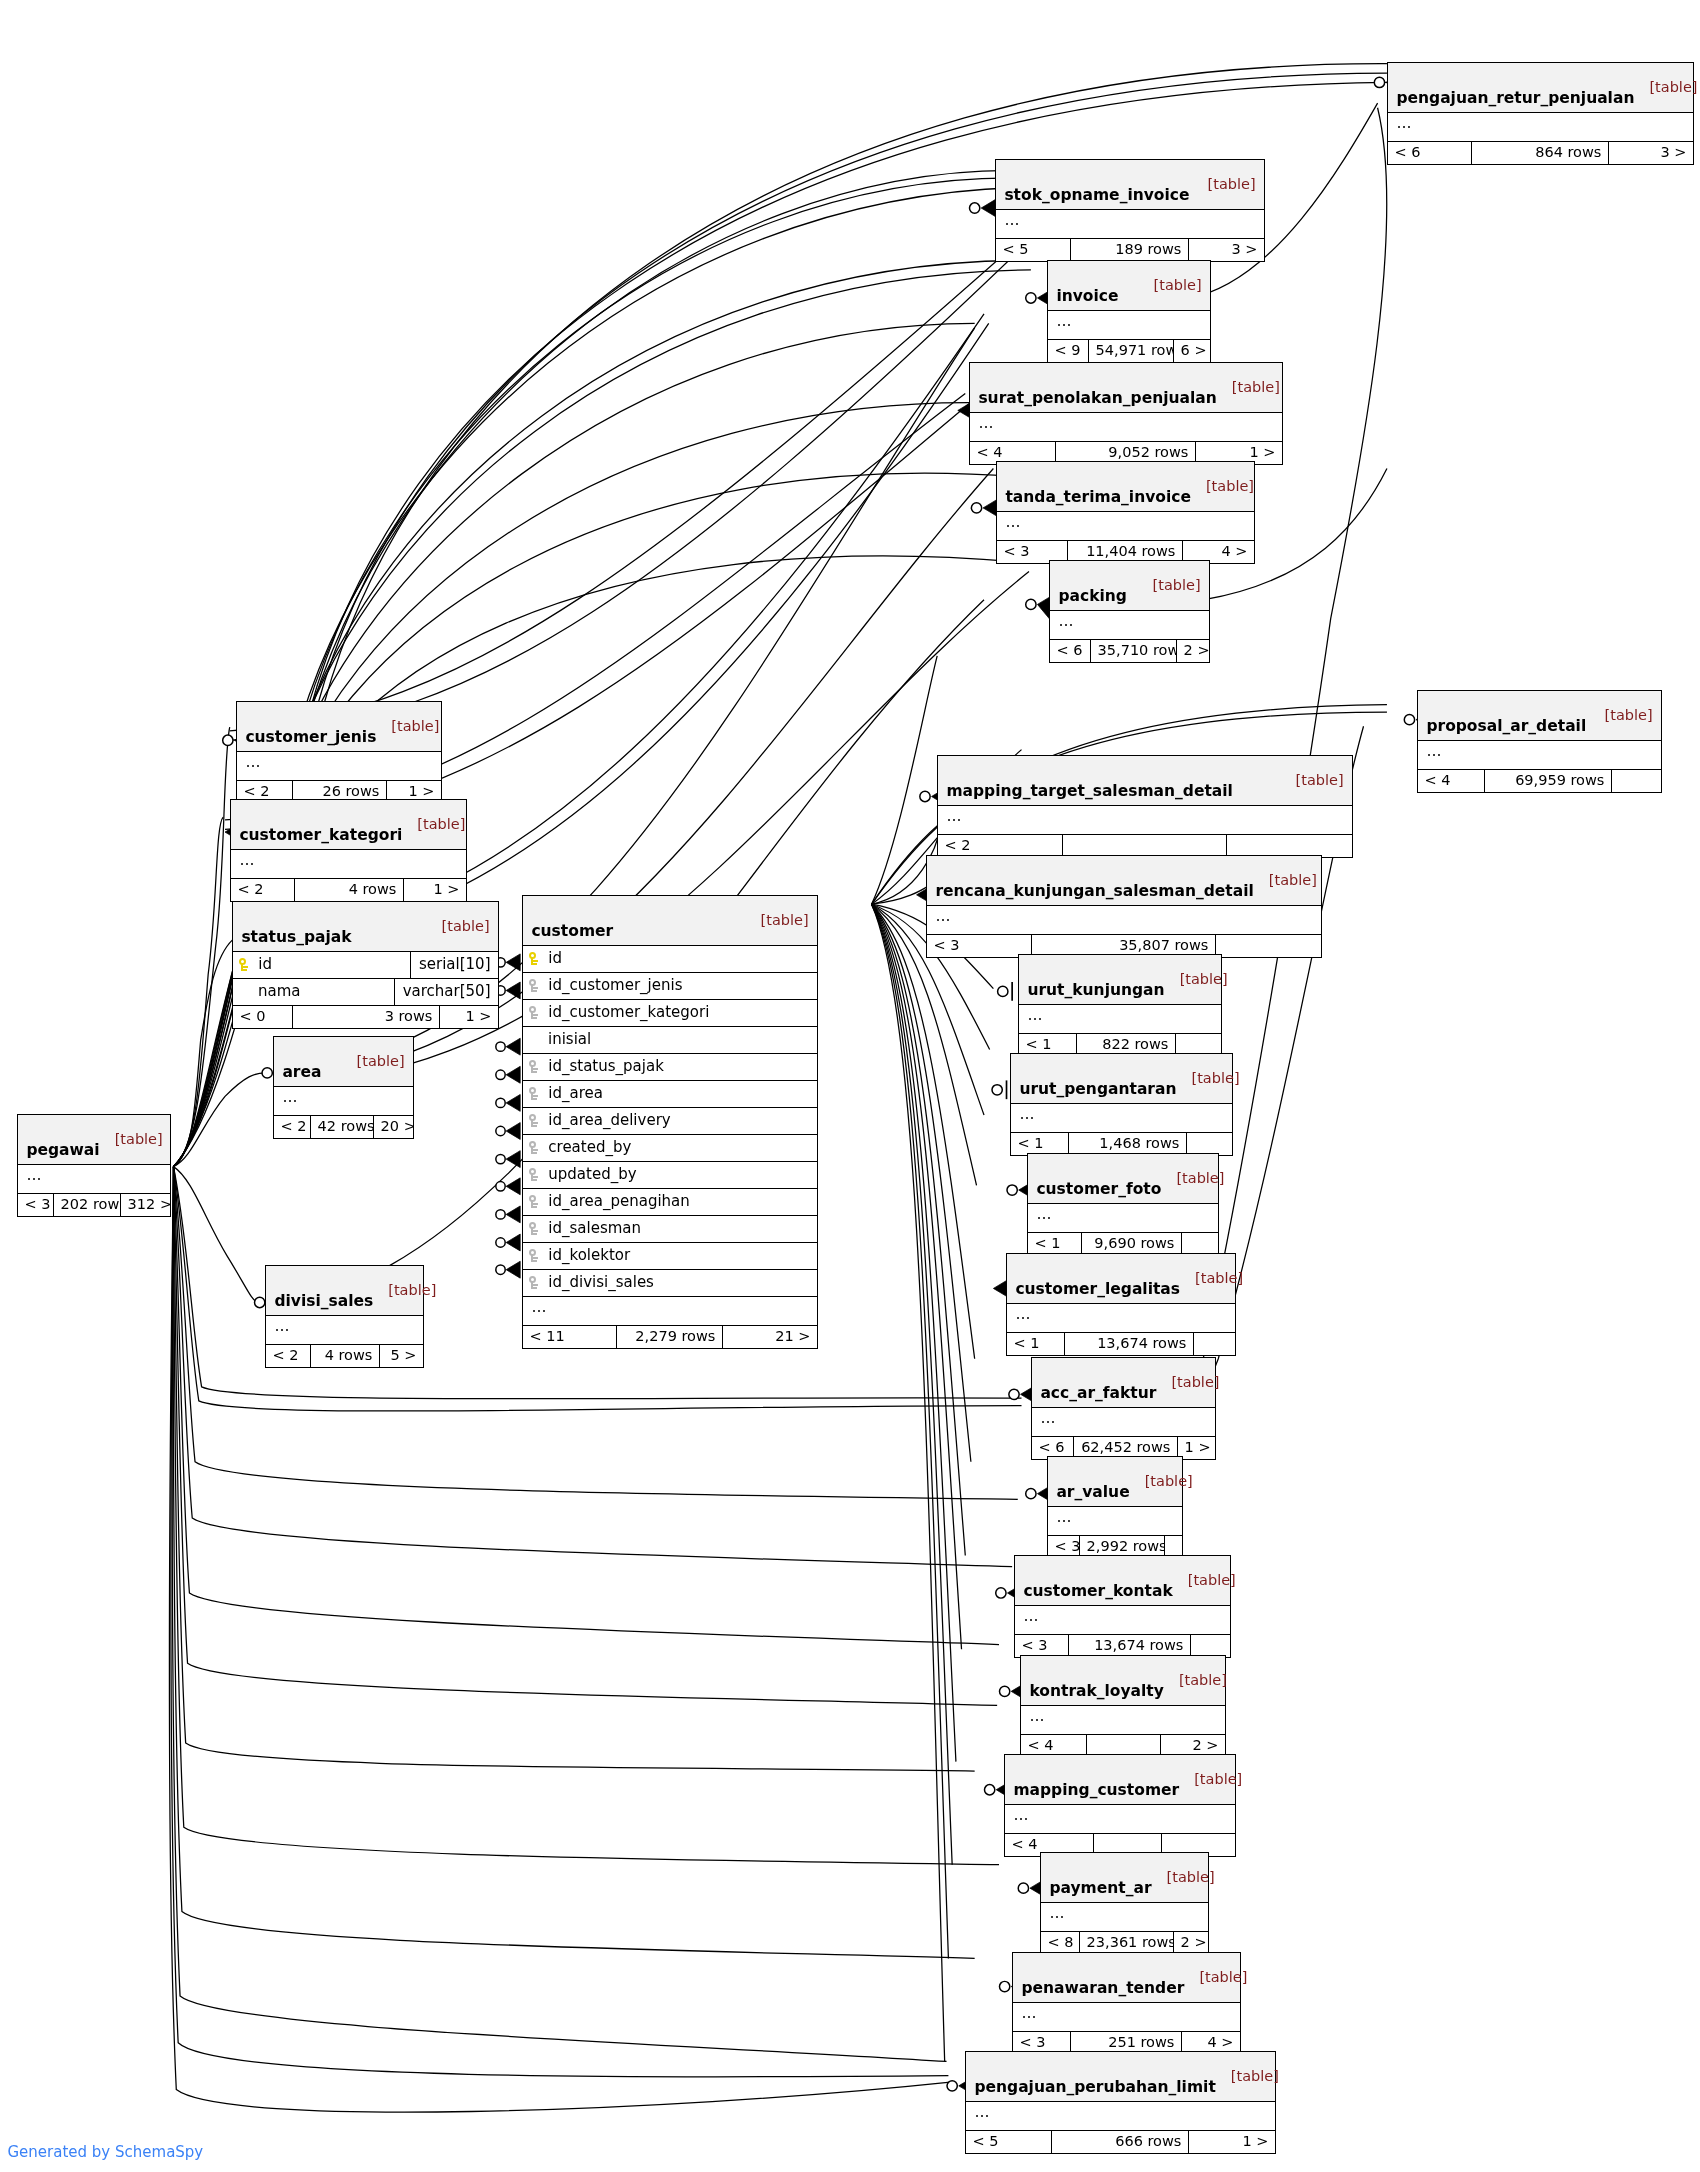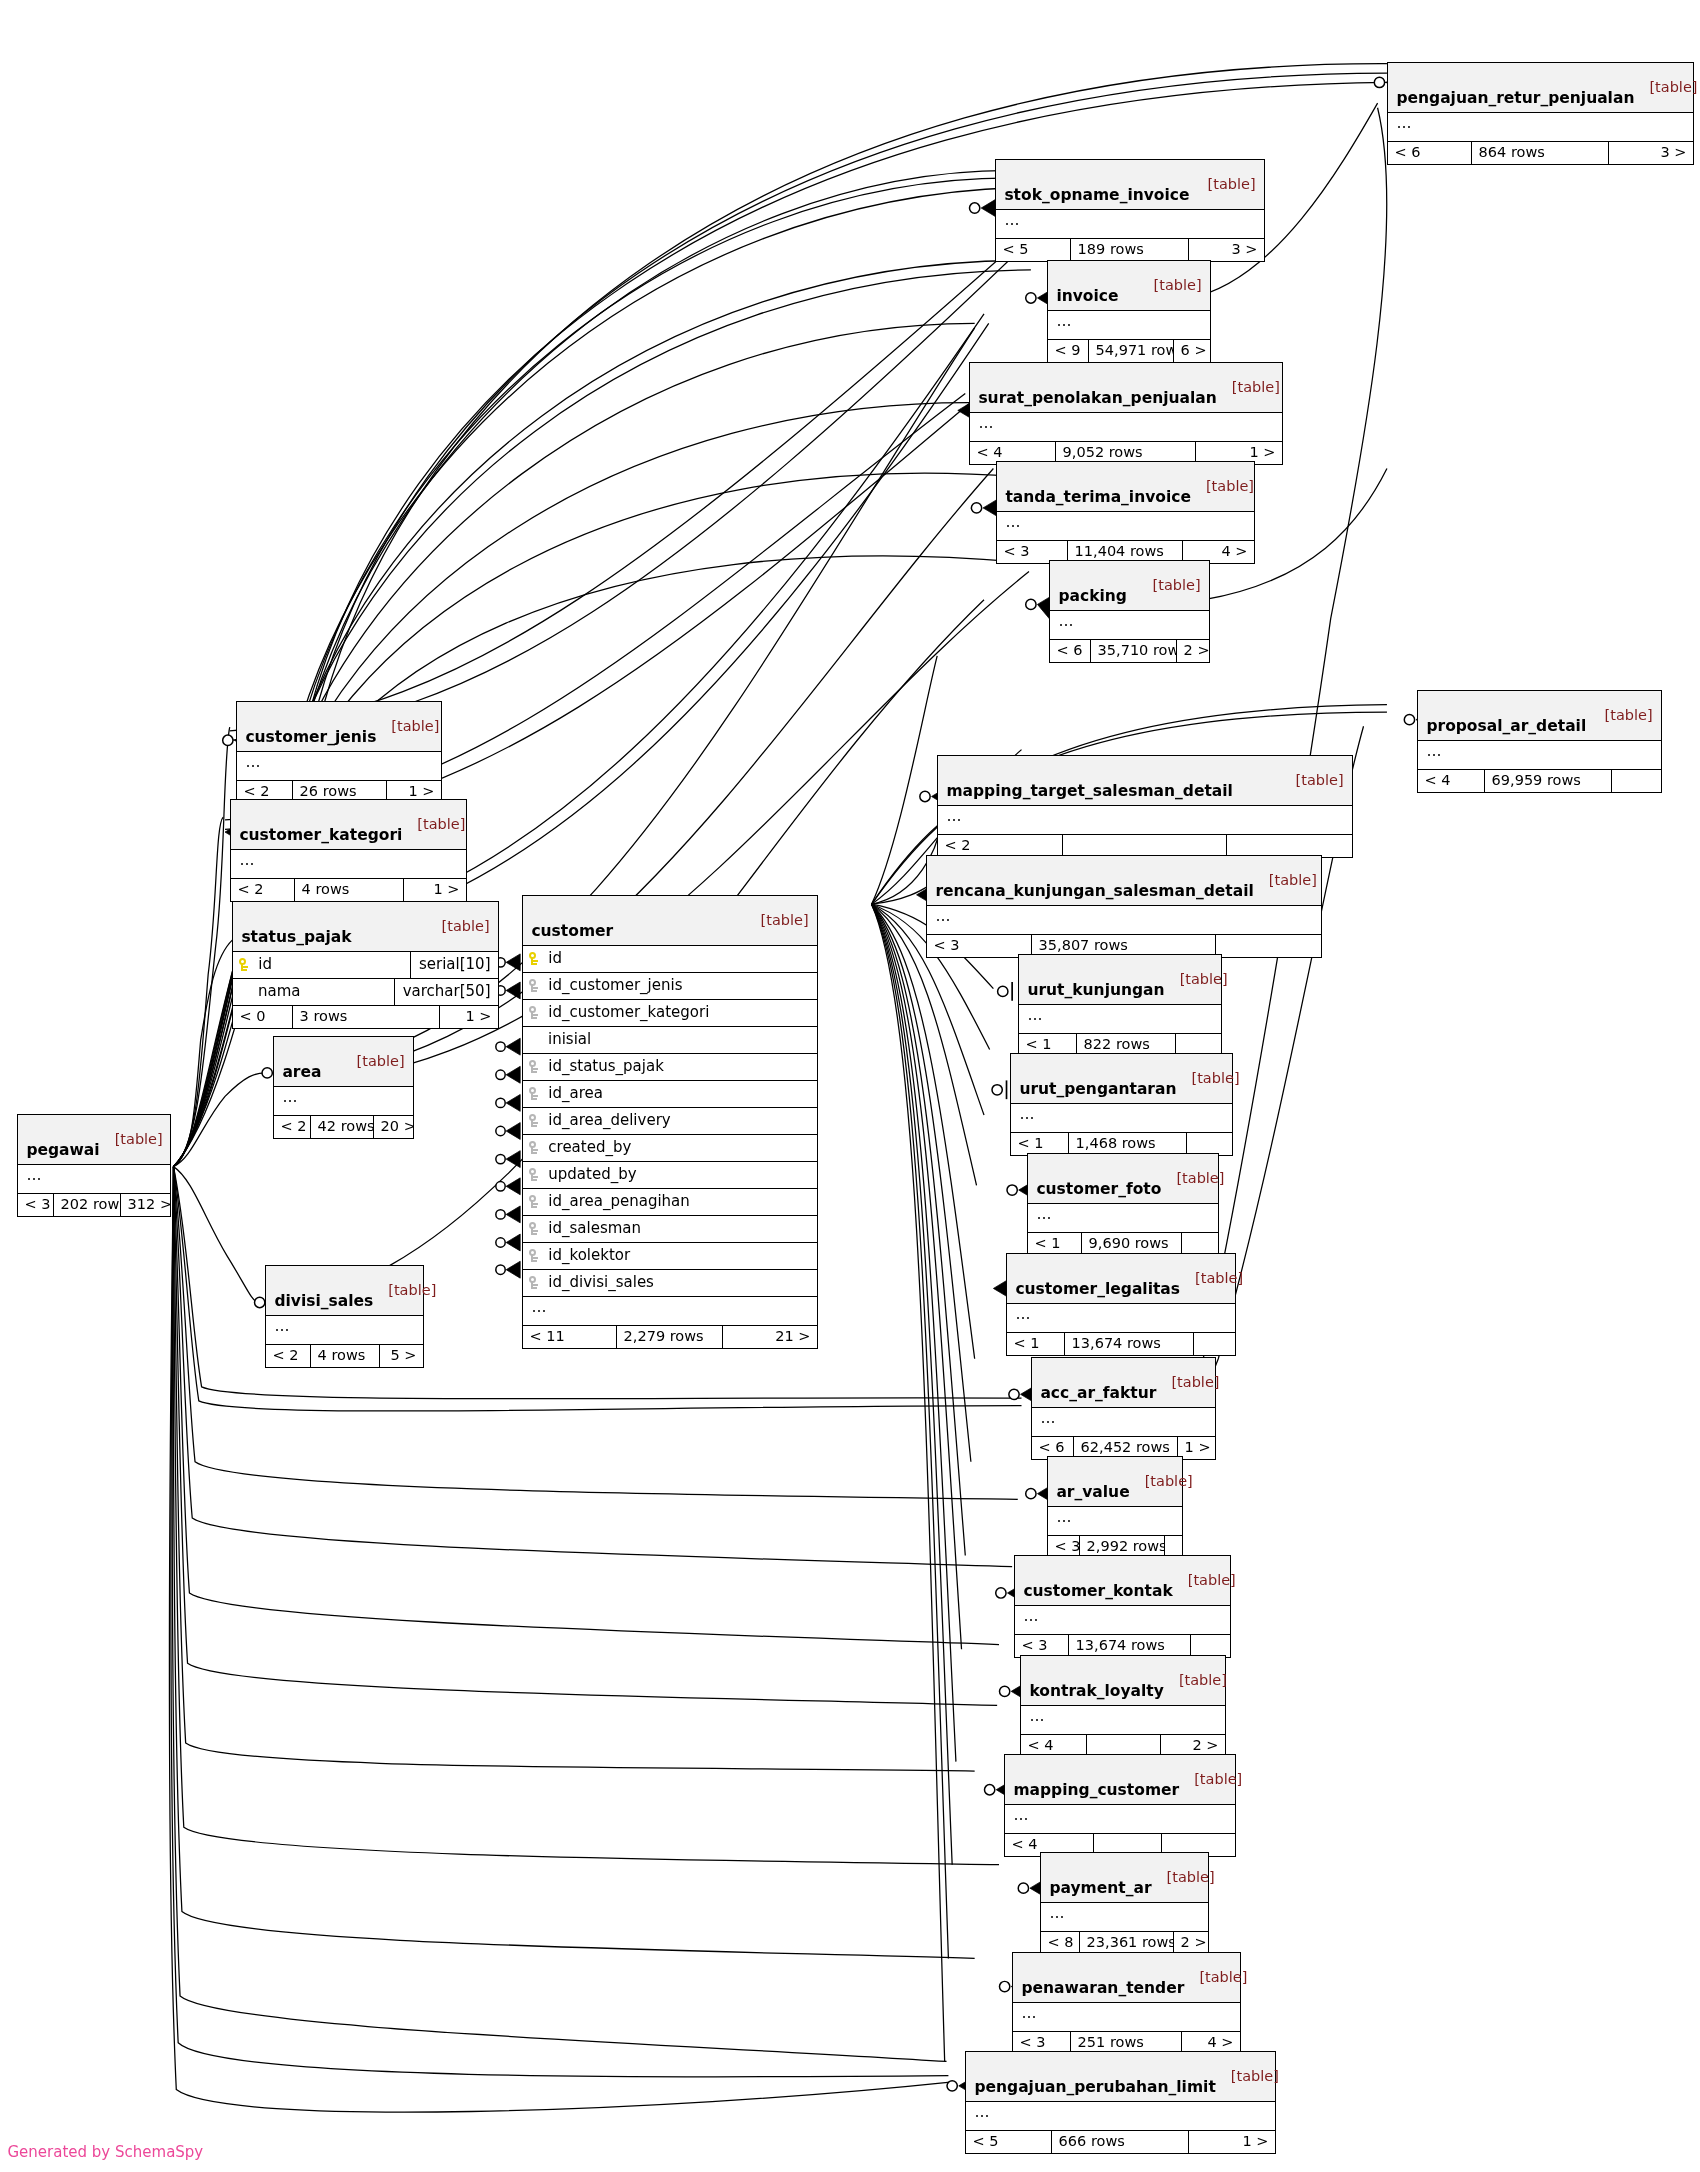--- a/index.html
+++ b/index.html
@@ -40,21 +40,21 @@
   }
   .tbl .foot{display:flex;white-space:nowrap;font-size:14.5px;}
   .tbl .foot div{
     padding:2.8px 6.6px 4.7px 6.6px;
     border-right:1.2px solid #000;
     box-sizing:border-box;
     overflow:hidden;
   }
   .tbl .foot div:last-child{border-right:none;}
   .tbl .foot .f-l{flex:0 0 auto;text-align:left;}
-  .tbl .foot .f-c{flex:1 1 auto;text-align:left;}
+  .tbl .foot .f-c{flex:1 1 auto;text-align:right;}
   .tbl .foot .f-r{flex:0 0 auto;text-align:right;}
 
   
   .colrow{
     display:flex;align-items:center;
     border-bottom:1.2px solid #000;
     font-size:15px;white-space:nowrap;
     height:27px;box-sizing:border-box;
   }
   .colrow .kw{width:22.5px;display:flex;align-items:center;justify-content:center;flex:0 0 22.5px;}
@@ -66,21 +66,21 @@
   .key i{position:absolute;display:block;}
   .key i.head{width:7.5px;height:7.5px;border-radius:50%;border:2.1px solid currentColor;left:0;top:0;box-sizing:border-box;}
   .key i.shaft{width:2.1px;height:6.6px;background:currentColor;left:2.6px;top:6.6px;}
   .key i.t1{width:4.7px;height:2.1px;background:currentColor;left:4.2px;top:8.4px;}
   .key i.t2{width:3.7px;height:2.1px;background:currentColor;left:4.2px;top:11.2px;}
   .key.pk{color:#e8d000;}
   .key.fk{color:#b6b6b6;}
 
   #footer-note{
     position:absolute;left:7.5px;top:2143px;
-    font-size:15px;color:#ec4899;
+    font-size:15px;color:#3b82f6;
   }
 </style>
 </head>
 <body>
 
 <div id="canvas">
 
   <svg id="edges" viewBox="0 0 1815 2319">
     <g>
 

